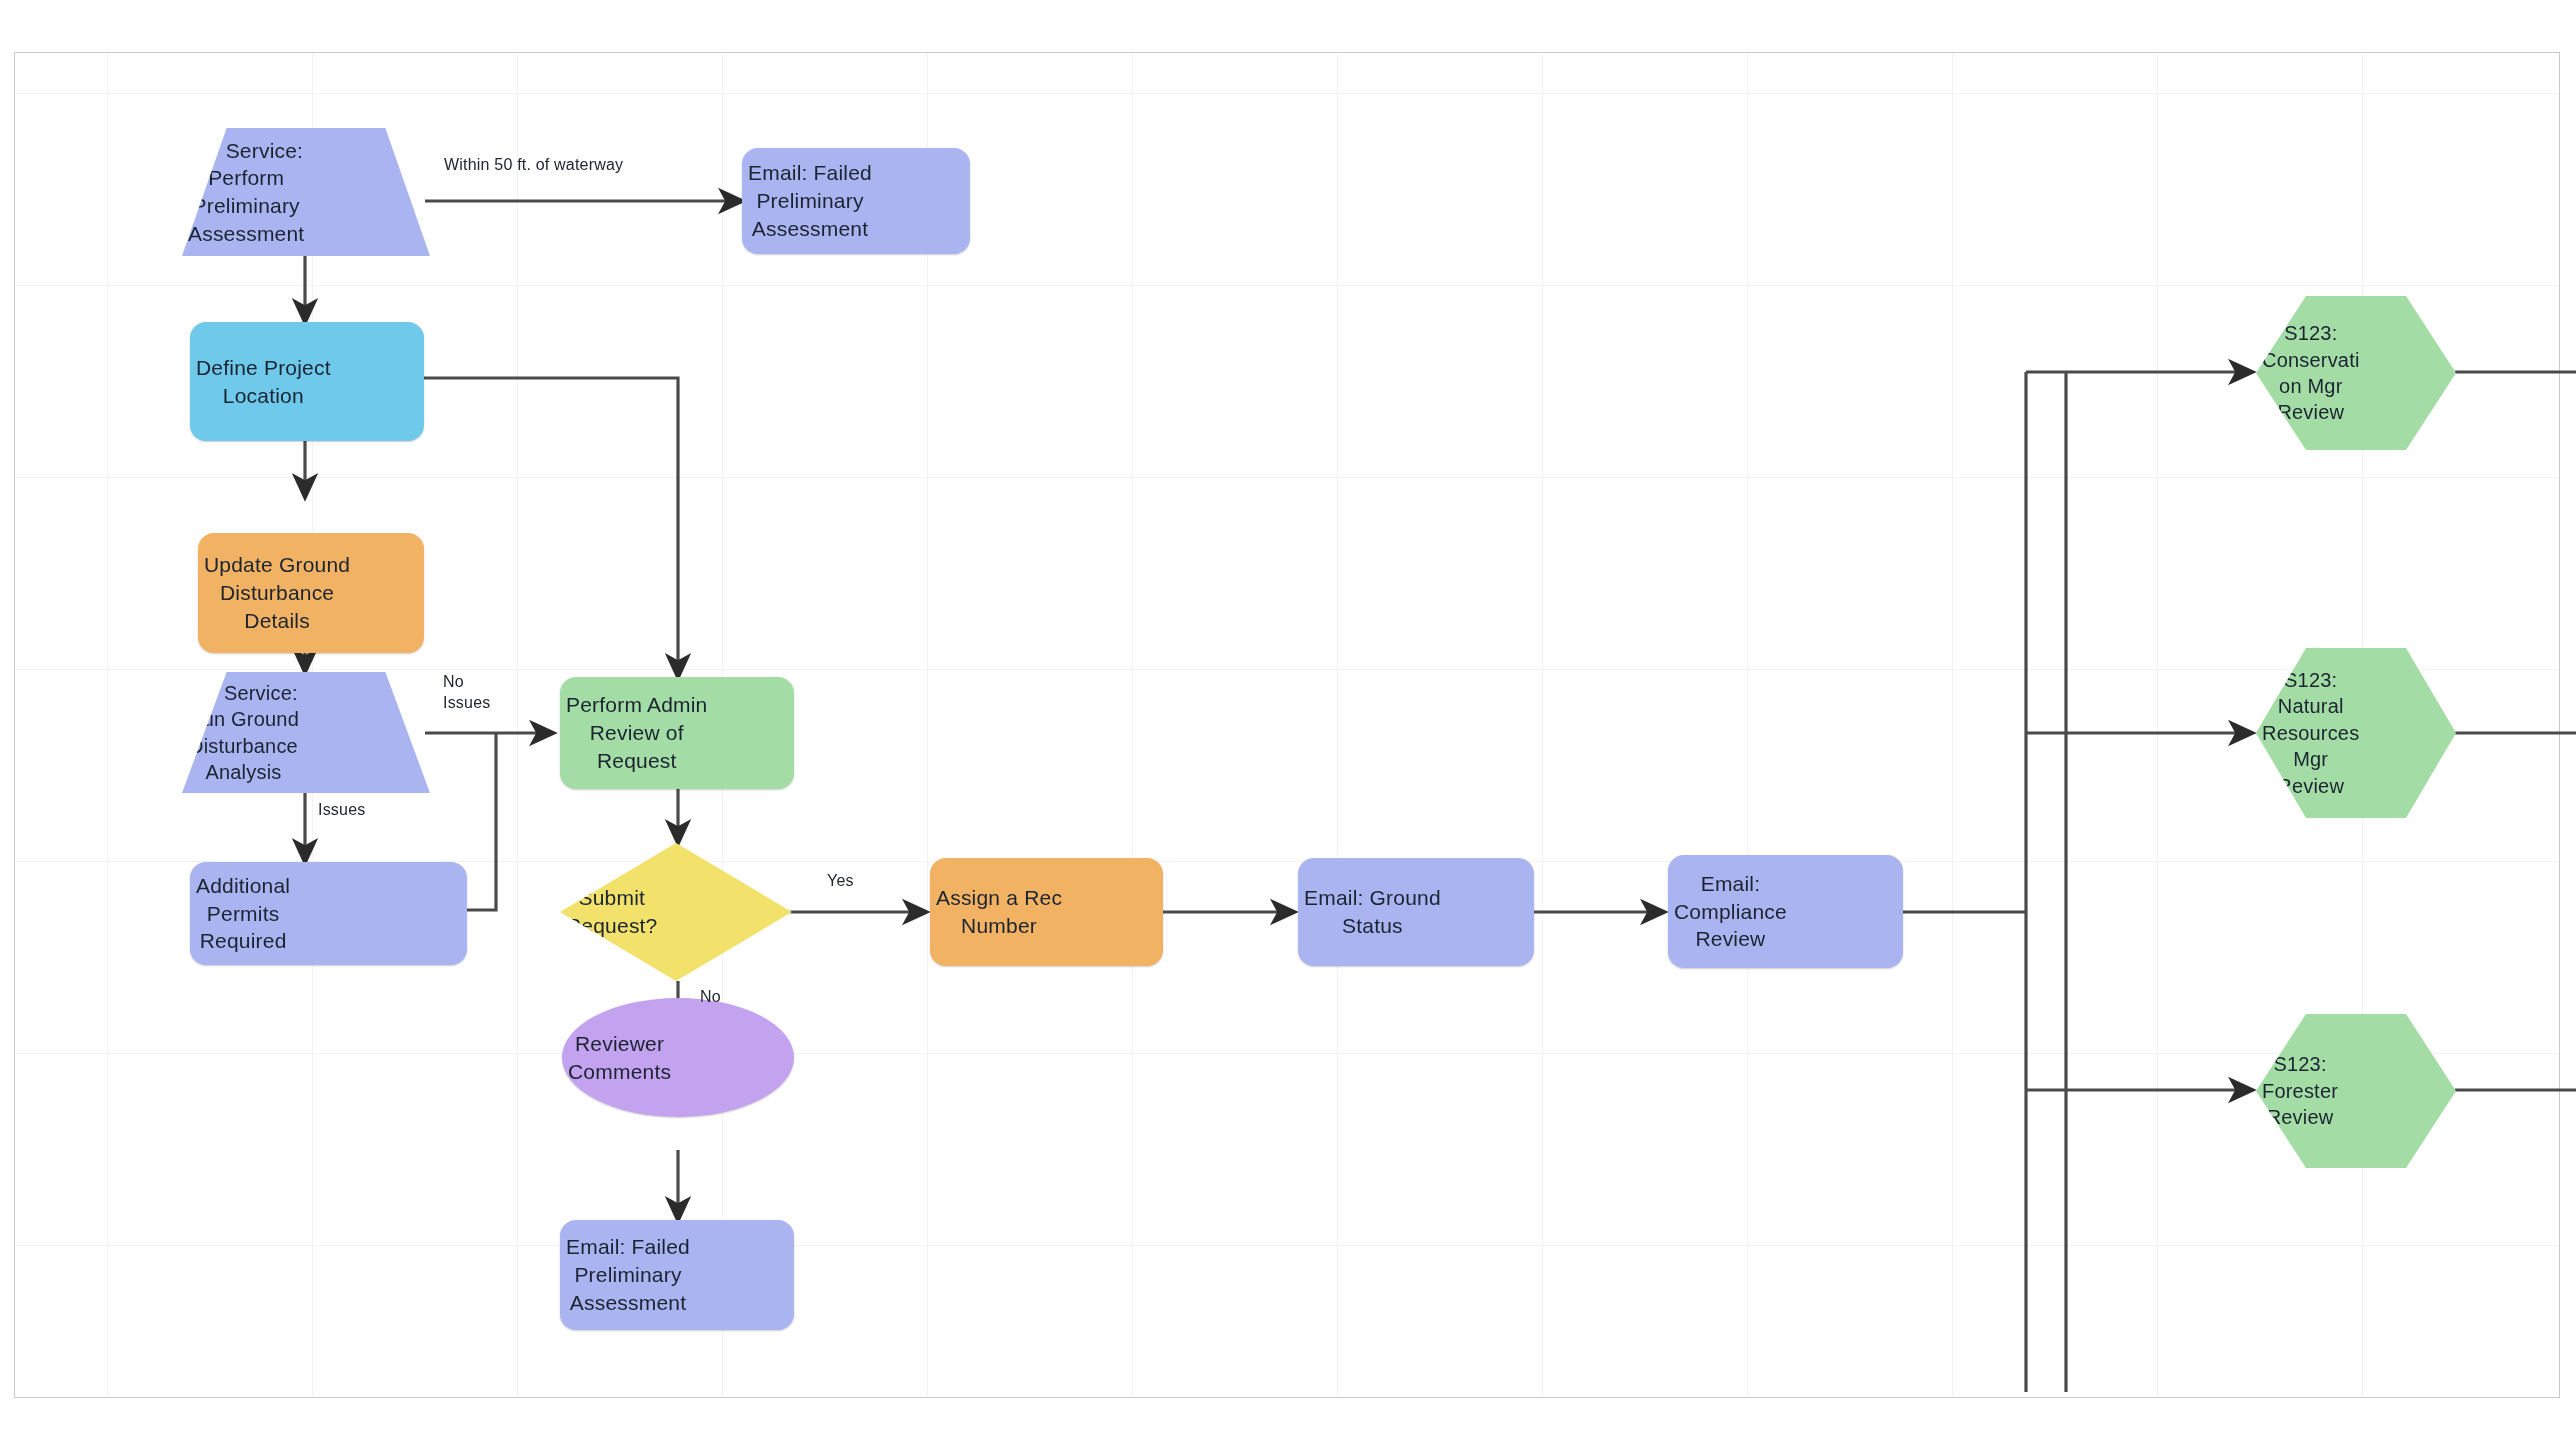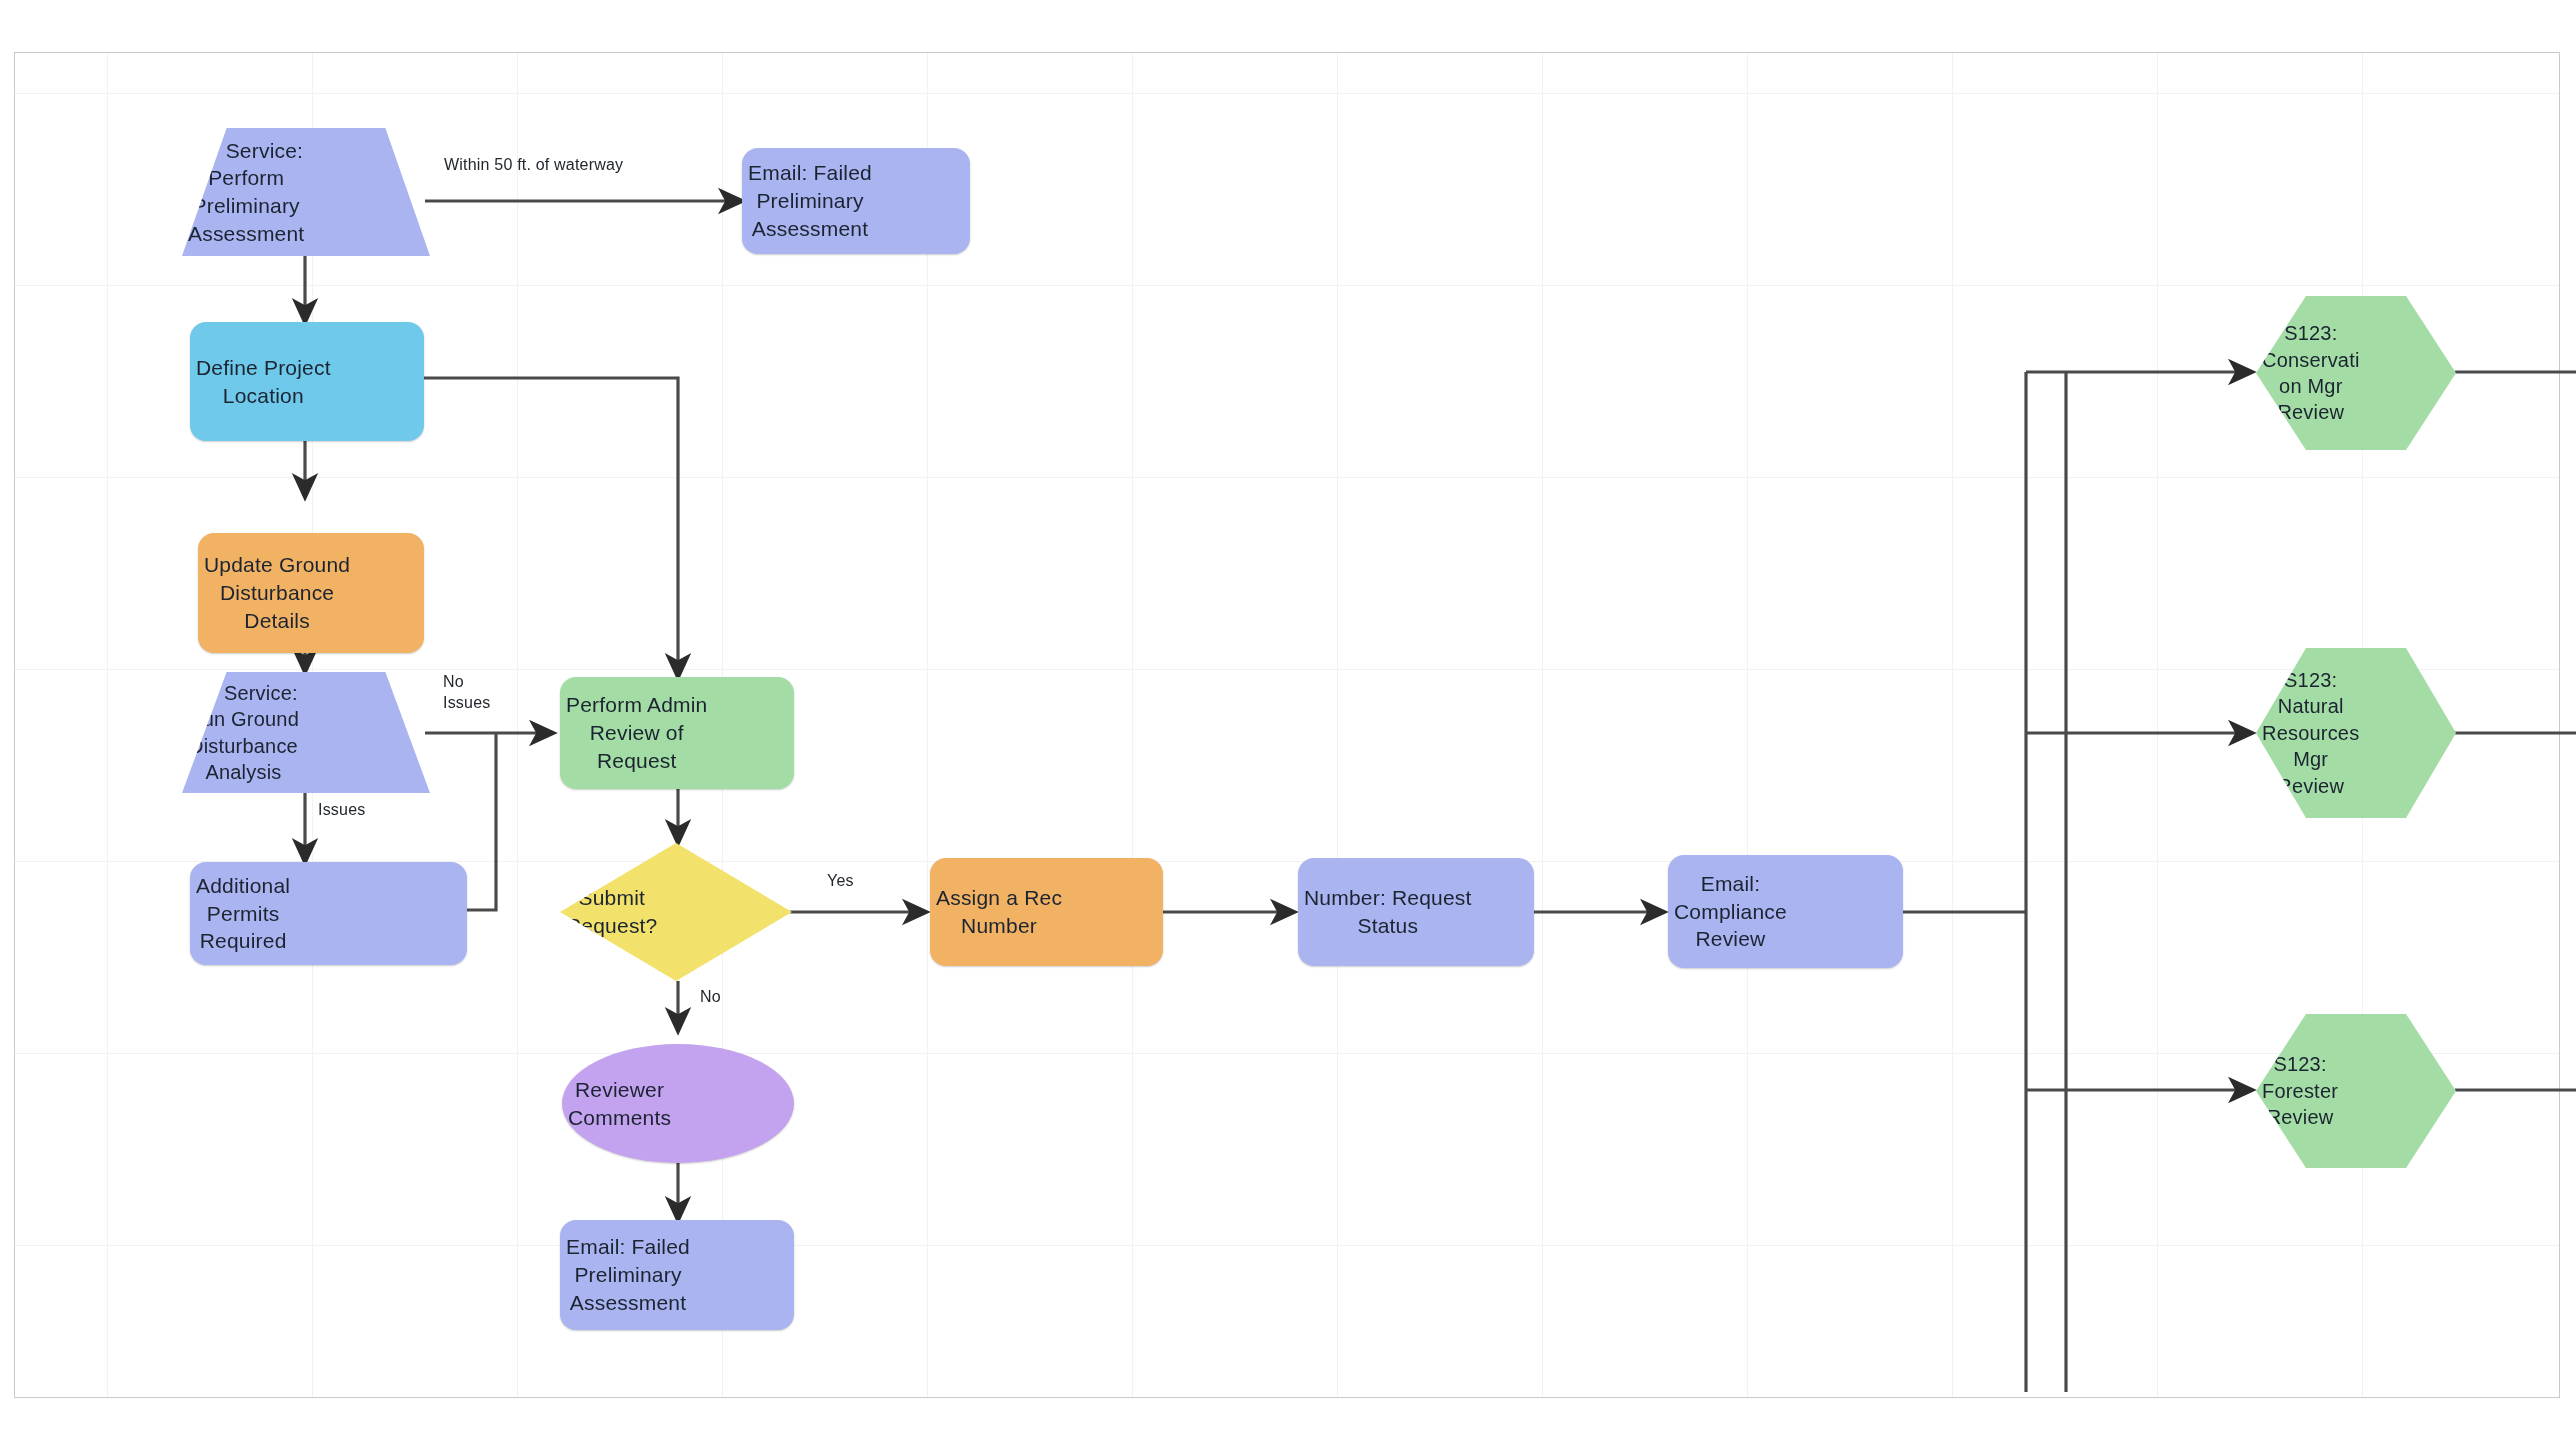--- a/index.html
+++ b/index.html
@@ -194,38 +194,38 @@
     <span class="lbl" style="white-space:pre-line;">Perform Admin
 Review of
 Request</span>
   </div>
 
   <div class="node diamond" style="left:560px; top:843px; width:232px; height:138px;">
     <span class="lbl" style="white-space:pre-line;">Submit
 Request?</span>
   </div>
 
-  <div class="node ellipse" style="left:562px; top:1044px; width:232px; height:119px;">
+  <div class="node ellipse" style="left:562px; top:998px; width:232px; height:119px;">
     <span class="lbl" style="white-space:pre-line;">Reviewer
 Comments</span>
   </div>
 
   <div class="node rect c-periwinkle" style="left:560px; top:1220px; width:234px; height:110px;">
     <span class="lbl" style="white-space:pre-line;">Email: Failed
 Preliminary
 Assessment</span>
   </div>
 
   <div class="node rect c-orange" style="left:930px; top:858px; width:233px; height:108px;">
     <span class="lbl" style="white-space:pre-line;">Assign a Rec
 Number</span>
   </div>
 
   <div class="node rect c-periwinkle" style="left:1298px; top:858px; width:236px; height:108px;">
-    <span class="lbl" style="white-space:pre-line;">Number: Request
+    <span class="lbl" style="white-space:pre-line;">Email: Ground
 Status</span>
   </div>
 
   <div class="node rect c-periwinkle" style="left:1668px; top:855px; width:235px; height:113px;">
     <span class="lbl" style="white-space:pre-line;">Email:
 Compliance
 Review</span>
   </div>
 
   <div class="node hex" style="left:2256px; top:296px; width:200px; height:154px;">

